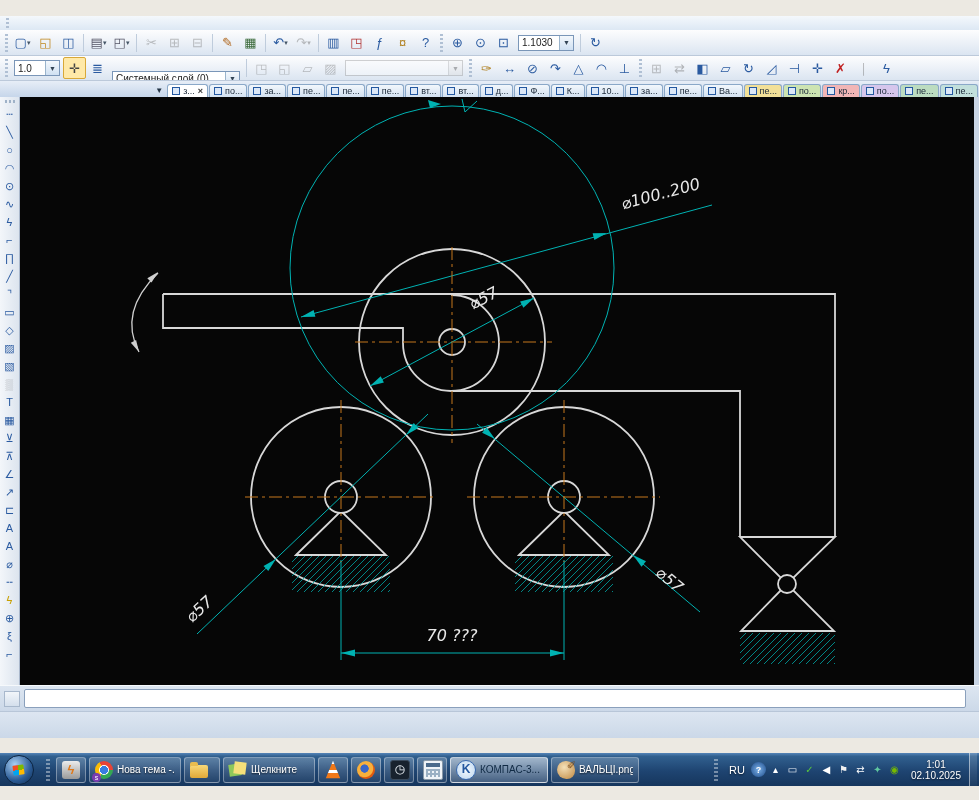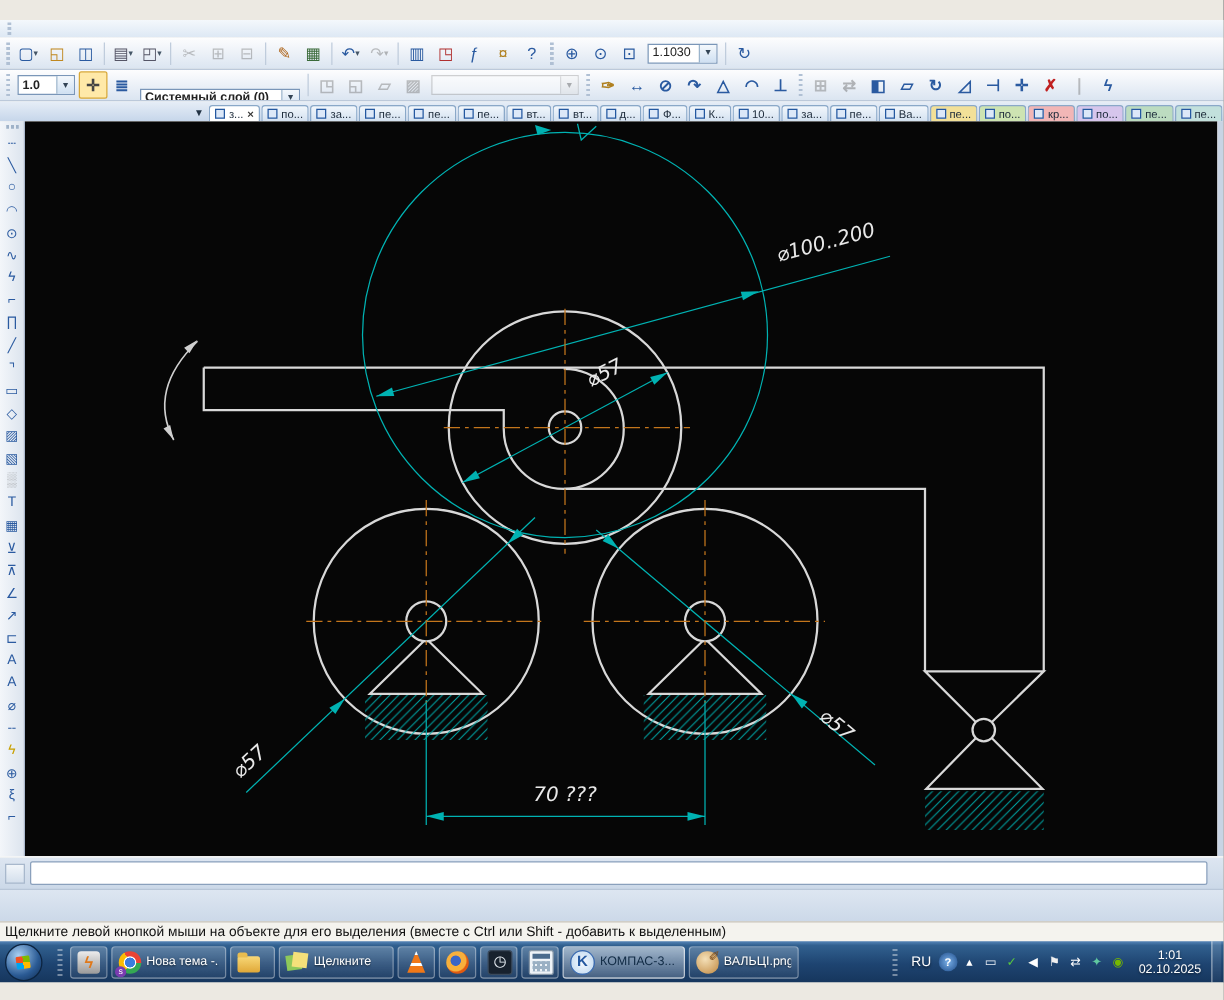--- a/index.html
+++ b/index.html
@@ -14,21 +14,21 @@
   .wbtn.close{background:linear-gradient(#f0a49c,#cf4a40);border-color:#8c2820;color:#fff;}
 
   
   .menubar{position:absolute;left:0;top:16px;width:979px;height:14px;background:linear-gradient(#f4f8fc,#dde8f4);display:flex;align-items:center;padding-left:2px;box-sizing:border-box;}
   .mgrip{width:3px;height:10px;margin:0 4px;background:repeating-linear-gradient(180deg,#b0c0d4 0 2px,transparent 2px 4px);}
   .mitem{font-size:11px;color:#15202e;padding:0 7px;white-space:nowrap;}
 
   
   .toolbar{position:absolute;left:0;width:979px;background:linear-gradient(#fdfdfe,#dbe5f1);border-bottom:1px solid #bcc9da;display:flex;align-items:center;padding-left:2px;box-sizing:border-box;overflow:hidden;}
   .tb1{top:30px;height:26px;}
-  .tb2{top:56px;height:25px;font-weight:bold;}
+  .tb2{top:56px;height:25px;}
   .tbtn{position:relative;min-width:21px;height:20px;display:inline-flex;align-items:center;justify-content:center;font-size:13px;border-radius:2px;border:1px solid transparent;flex:none;}
   .tbtn .dd{font-size:7px;color:#456;margin-left:0px;}
   .tbtn.active{background:#ffe9a8;border-color:#d8a838;}
   .disabled{opacity:.4;filter:grayscale(1);}
   .tbsep{width:1px;height:18px;background:#bfccdc;margin:0 3px;flex:none;}
   .grip{width:3px;height:18px;margin:0 3px;background:repeating-linear-gradient(180deg,#b0c0d4 0 2px,transparent 2px 4px);flex:none;}
   .combo{height:16px;background:#fff;border:1px solid #7a96b8;display:inline-flex;align-items:center;font-size:10px;color:#222;padding-left:3px;margin:0 3px;flex:none;box-sizing:border-box;}
   .combo .cval{white-space:nowrap;overflow:hidden;flex:1;}
   .combo .ca{width:13px;height:14px;background:linear-gradient(#f4f8fc,#cfe0f2);border-left:1px solid #9ab4cc;font-size:7px;display:flex;align-items:center;justify-content:center;color:#345;flex:none;}
 
@@ -561,23 +561,20 @@
       <text x="452" y="641">70 ???</text>
     </g>
   </svg>
   <div class="rightstrip"></div>
 
   <div class="propbar">
     <span class="propgrip"></span>
     <span class="propinput"></span>
   </div>
   <div class="propbar2"></div>
-  <div class="statusbar">
-    <span>Щелкните левой кнопкой мыши на объекте для его выделения (вместе с Ctrl или Shift - добавить к выделенным)</span>
-  </div>
 
   <div class="taskbar">
     <span class="orb"></span>
     <span class="tgrip"></span>
     <span class="tkb" style="width:30px">
         <span class="appic ic-zapp"></span>
       </span>
     <span style="display:contents">
       
     <span class="tkb" style="width: 92px;">

